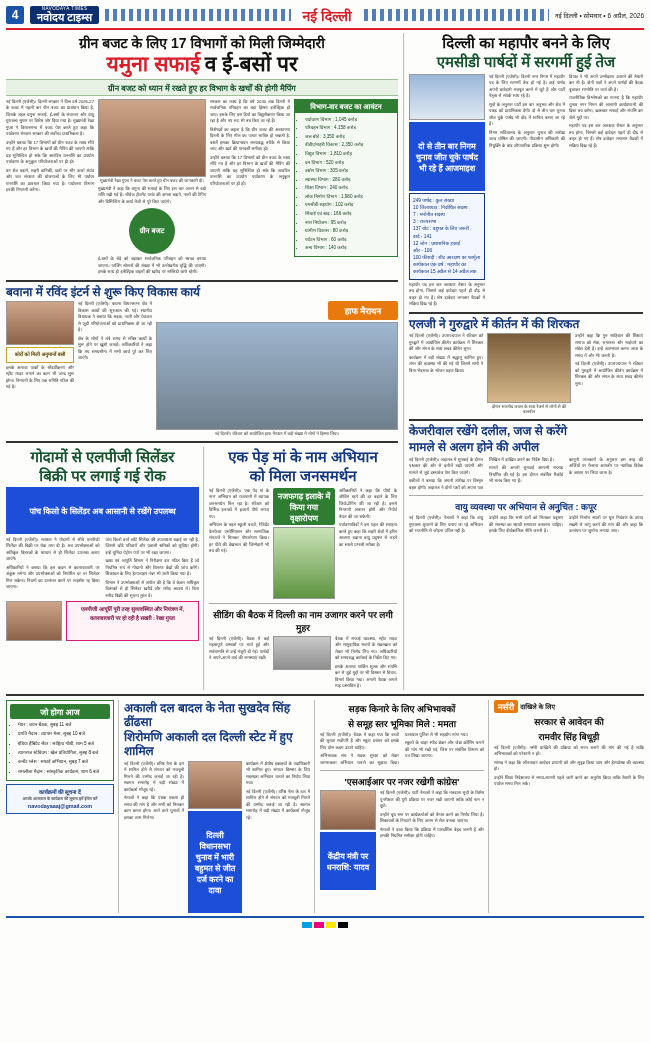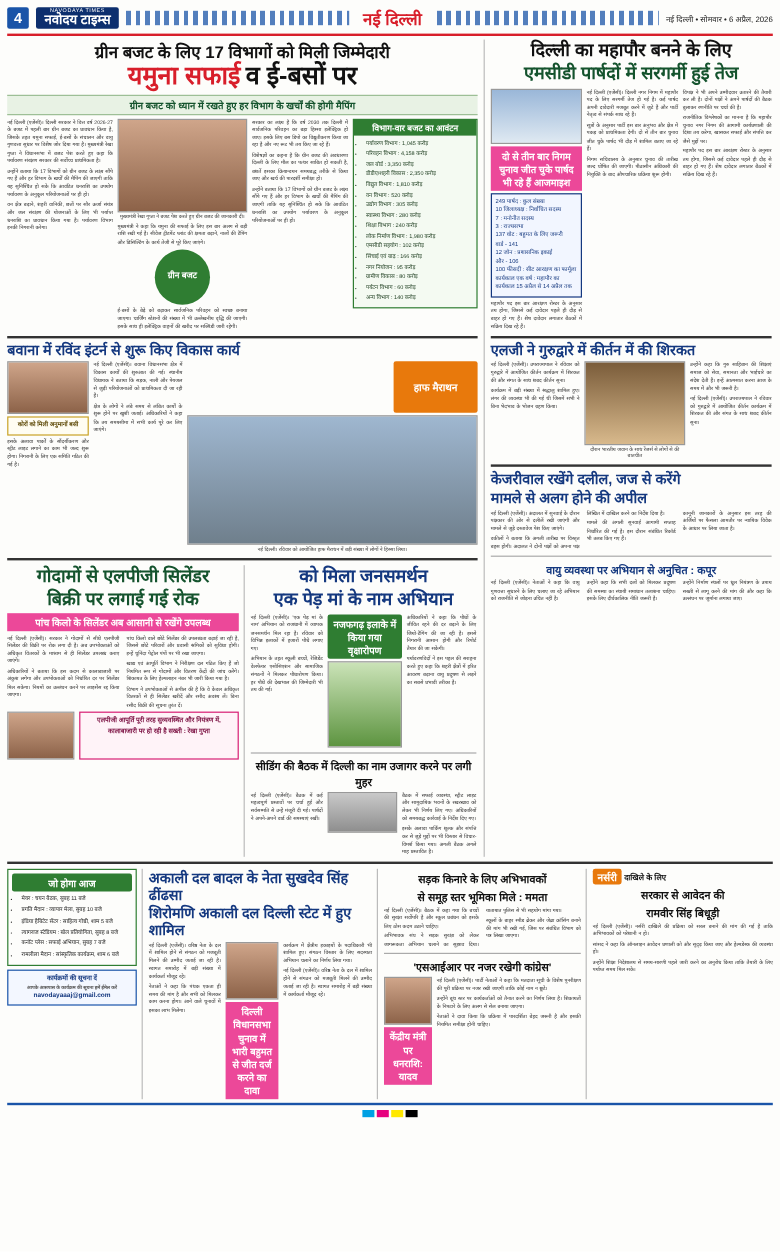--- a/index.html
+++ b/index.html
@@ -67,25 +67,25 @@
   .h3 { font-size:12px; font-weight:bold; line-height:1.14; margin:2px 0;}
   .h3.blue { color:#14387f; }
   .h4 { font-size:9px; font-weight:bold; text-align:center; color:#111; margin:2px 0;}
 
   .banner-green {
     background:#2f7d32; color:#fff; font-size:8px; font-weight:bold; text-align:center;
     padding:2px; border-radius:2px;
   }
   .banner-orange {
     background:#e8790c; color:#fff; font-size:8.5px; font-weight:bold; text-align:center;
-    padding:16px 4px; border-radius:2px;
+    padding:4px 4px; border-radius:2px;
   }
   .banner-pink {
-    background:#ec4899; color:#fff; font-size:8px; font-weight:bold; text-align:center;
-    padding:2px 4px;
+    background:#1d4ed8; color:#fff; font-size:8px; font-weight:bold; text-align:center;
+    padding:18px 4px;
   }
 
   
   .body-text {
     font-size:4.2px; line-height:1.55; text-align:justify; color:#2b2b2b;
     word-spacing:0.3px; hyphens:none;
   }
 
   .flow2 { column-count:2; column-gap:6px; }
   .flow3 { column-count:3; column-gap:6px; }
@@ -274,22 +274,22 @@
             <div class="body-text mt2">खाद्य एवं आपूर्ति विभाग ने निरीक्षण दल गठित किए हैं जो नियमित रूप से गोदामों और वितरण केंद्रों की जांच करेंगे। शिकायत के लिए हेल्पलाइन नंबर भी जारी किया गया है।</div>
             <div class="body-text mt2">विभाग ने उपभोक्ताओं से अपील की है कि वे केवल अधिकृत वितरकों से ही सिलेंडर खरीदें और रसीद अवश्य लें। बिना रसीद बिक्री की सूचना तुरंत दें।</div>
           </div>
           <div class="flexrow mt2">
             <div class="img ph-portrait" style="width:56px;height:40px"></div>
             <div class="pinkbox" style="flex:1">एलपीजी आपूर्ति पूरी तरह सुव्यवस्थित और नियंत्रण में, कालाबाजारी पर हो रही है सख्ती : रेखा गुप्ता</div>
           </div>
         </div>
 
         <div style="width:194px;border-left:1px solid #bbb;padding-left:5px">
+          <div class="h2 blue">एक पेड़ मां के नाम अभियान</div>
           <div class="h2 blue">को मिला जनसमर्थन</div>
-          <div class="h2 blue">एक पेड़ मां के नाम अभियान</div>
           <div class="flexrow mt3">
             <div style="width:60px">
               <div class="body-text">नई दिल्ली (एजेंसी)। 'एक पेड़ मां के नाम' अभियान को राजधानी में व्यापक जनसमर्थन मिल रहा है। रविवार को विभिन्न इलाकों में हजारों पौधे लगाए गए।</div>
               <div class="body-text mt2">अभियान के तहत स्कूली बच्चों, रेजिडेंट वेलफेयर एसोसिएशन और सामाजिक संगठनों ने मिलकर पौधारोपण किया। हर पौधे की देखभाल की जिम्मेदारी भी तय की गई।</div>
             </div>
             <div style="width:62px">
               <div class="banner-green">नजफगढ़ इलाके में किया गया वृक्षारोपण</div>
               <div class="img ph-plant mt2" style="height:72px"></div>
             </div>
             <div style="flex:1">
@@ -422,21 +422,21 @@
     </div>
 
     <div style="width:192px;border-left:1px solid #bbb;padding-left:5px">
       <div class="h3 blue">अकाली दल बादल के नेता सुखदेव सिंह ढींढसा</div>
       <div class="h3 blue">शिरोमणि अकाली दल दिल्ली स्टेट में हुए शामिल</div>
       <div class="flexrow mt2">
         <div style="width:60px">
           <div class="body-text">नई दिल्ली (एजेंसी)। वरिष्ठ नेता के दल में शामिल होने से संगठन को मजबूती मिलने की उम्मीद जताई जा रही है। स्वागत समारोह में बड़ी संख्या में कार्यकर्ता मौजूद रहे।</div>
           <div class="body-text mt2">नेताओं ने कहा कि पंथक एकता ही समय की मांग है और सभी को मिलकर काम करना होगा। आने वाले चुनावों में इसका लाभ मिलेगा।</div>
         </div>
-        <div style="width:44px">
+        <div style="width:54px">
           <div class="img ph-portrait" style="height:48px"></div>
           <div class="banner-pink mt2">दिल्ली विधानसभा चुनाव में भारी बहुमत से जीत दर्ज करने का दावा</div>
         </div>
         <div style="flex:1">
           <div class="body-text">कार्यक्रम में क्षेत्रीय इकाइयों के पदाधिकारी भी शामिल हुए। संगठन विस्तार के लिए सदस्यता अभियान चलाने का निर्णय लिया गया।</div>
           <div class="body-text mt2">नई दिल्ली (एजेंसी)। वरिष्ठ नेता के दल में शामिल होने से संगठन को मजबूती मिलने की उम्मीद जताई जा रही है। स्वागत समारोह में बड़ी संख्या में कार्यकर्ता मौजूद रहे।</div>
         </div>
       </div>
     </div>
 
@@ -444,21 +444,21 @@
       <div class="h4 blue">सड़क किनारे के लिए अभिभावकों</div>
       <div class="h4 blue">से समूह स्तर भूमिका मिले : ममता</div>
       <div class="flow2 mt2">
         <div class="body-text">नई दिल्ली (एजेंसी)। बैठक में कहा गया कि बच्चों की सुरक्षा सर्वोपरि है और स्कूल प्रबंधन को इसके लिए ठोस कदम उठाने चाहिए।</div>
         <div class="body-text mt2">अभिभावक संघ ने सड़क सुरक्षा को लेकर जागरूकता अभियान चलाने का सुझाव दिया। यातायात पुलिस से भी सहयोग मांगा गया।</div>
         <div class="body-text mt2">स्कूलों के बाहर स्पीड ब्रेकर और जेब्रा क्रॉसिंग बनाने की मांग भी रखी गई, जिस पर संबंधित विभाग को पत्र लिखा जाएगा।</div>
       </div>
       <div class="rule"></div>
       <div class="h4 red">'एसआईआर पर नजर रखेगी कांग्रेस'</div>
       <div class="flexrow mt2">
-        <div style="width:40px">
+        <div style="width:56px">
           <div class="img ph-portrait" style="height:40px"></div>
           <div class="banner-pink mt2">केंद्रीय मंत्री पर धनराशि: यादव</div>
         </div>
         <div style="flex:1">
           <div class="body-text">नई दिल्ली (एजेंसी)। पार्टी नेताओं ने कहा कि मतदाता सूची के विशेष पुनरीक्षण की पूरी प्रक्रिया पर नजर रखी जाएगी ताकि कोई नाम न छूटे।</div>
           <div class="body-text mt2">उन्होंने बूथ स्तर पर कार्यकर्ताओं को तैनात करने का निर्णय लिया है। शिकायतों के निपटारे के लिए अलग से सेल बनाया जाएगा।</div>
           <div class="body-text mt2">नेताओं ने दावा किया कि प्रक्रिया में पारदर्शिता बेहद जरूरी है और इसकी नियमित समीक्षा होनी चाहिए।</div>
         </div>
       </div>
     </div>

